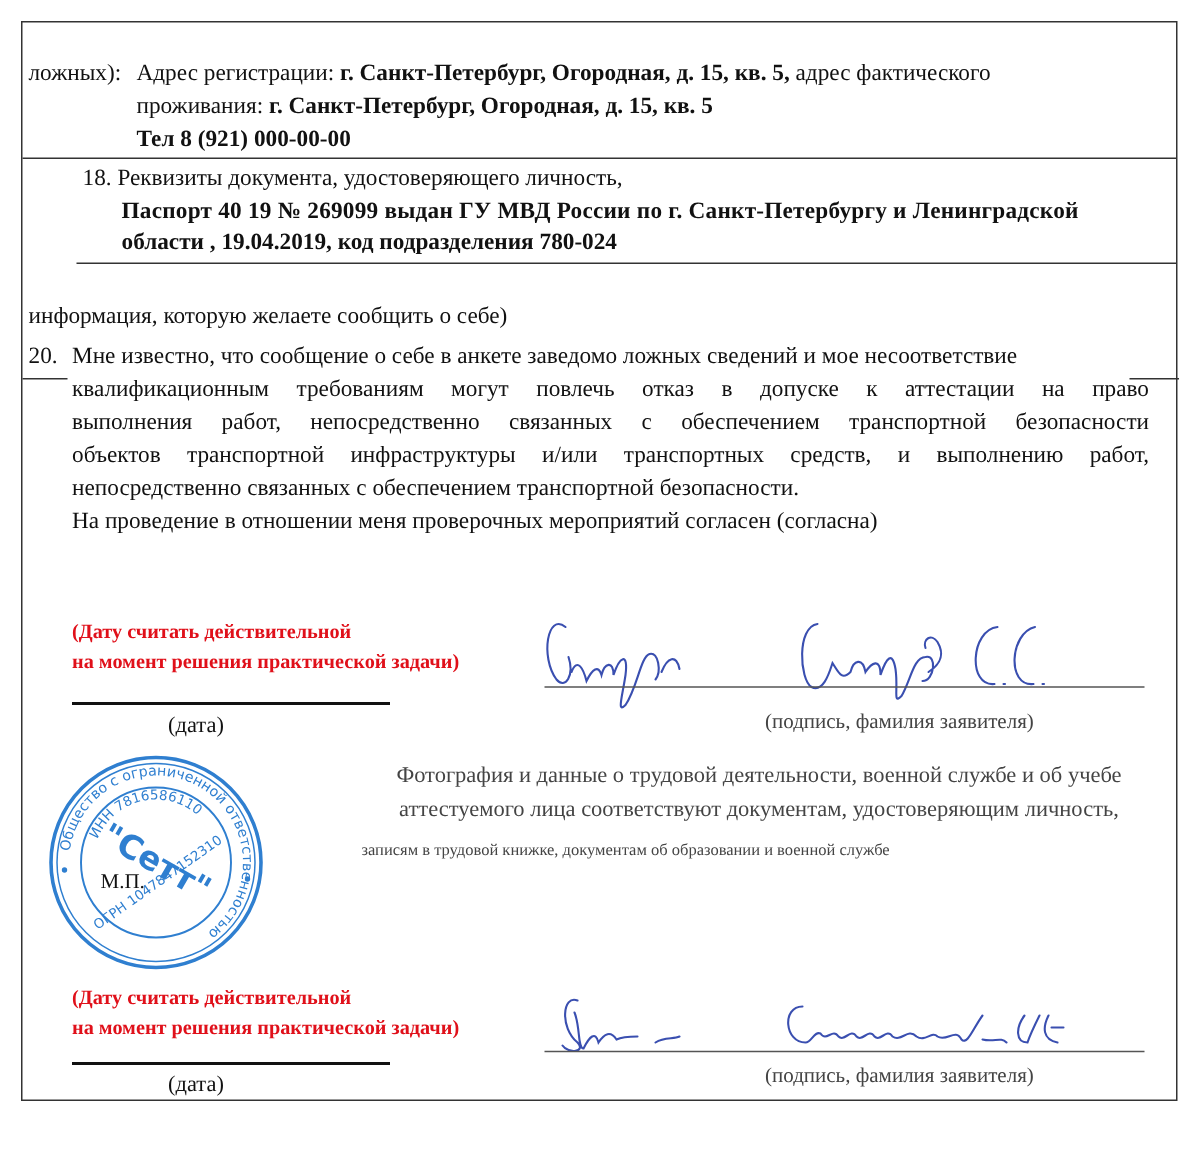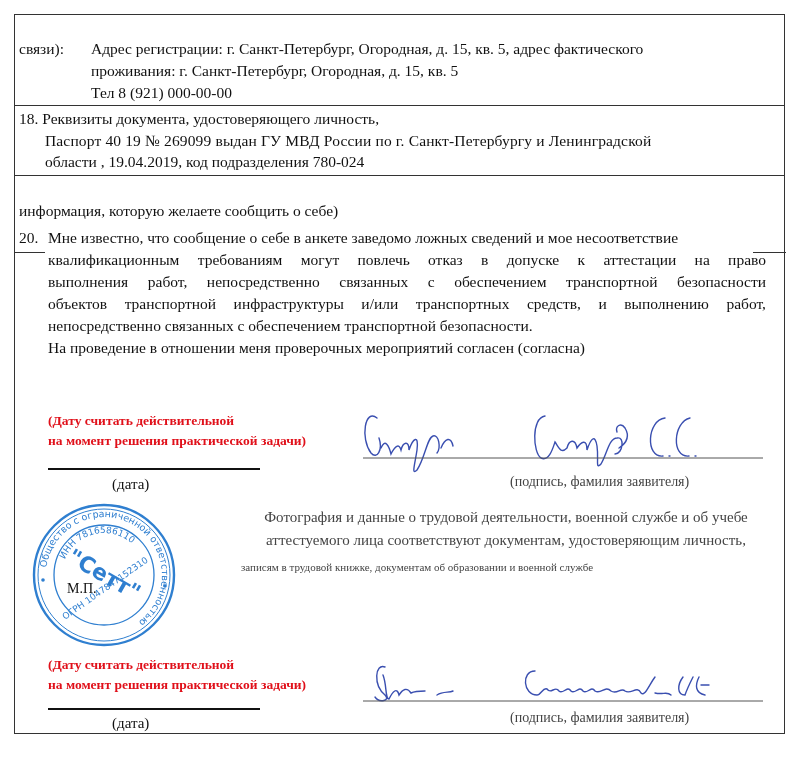--- a/index.html
+++ b/index.html
@@ -2,47 +2,47 @@
 <html><head>
 <meta charset="utf-8">
 <style>
   html, body { margin: 0; padding: 0; background: #ffffff; }
   body { width: 800px; height: 774px; position: relative; overflow: hidden;
          font-family: "Liberation Serif", "DejaVu Serif", serif; color: #111; }
   .page { position: absolute; left: 14px; top: 14px; width: 771px; height: 720px;
           border: 1.5px solid #333; box-sizing: border-box; }
   .row { position: absolute; left: 0; right: 0; border-bottom: 1.5px solid #333; box-sizing: border-box; }
   .txt { position: absolute; font-size: 15.5px; line-height: 22px; white-space: nowrap; }
-  .b { font-weight: normal; }
+  .b { font-weight: bold; }
   .red { color: #e0101a; font-weight: bold; font-size: 13.5px; line-height: 20px; }
   .line { position: absolute; height: 1.5px; background: #111; }
   .thin { position: absolute; height: 1px; background: #555; }
   .just { white-space: normal; text-align: justify; text-align-last: justify; }
   .gray { color: #444; }
 </style>
 </head>
 <body>
 
 <div class="page">
 
   <div class="row" style="top:0; height:91px;">
-    <div class="txt" style="left:4px; top:23px;">связи):</div>
+    <div class="txt" style="left:4px; top:23px;">ложных):</div>
     <div class="txt" style="left:76px; top:23px;">
       <span>Адрес регистрации:</span>
       <span class="b">г. Санкт-Петербург, Огородная, д. 15, кв. 5,</span>
       <span>адрес фактического</span>
     </div>
     <div class="txt" style="left:76px; top:45px;">
       <span>проживания:</span>
       <span class="b">г. Санкт-Петербург, Огородная, д. 15, кв. 5</span>
     </div>
     <div class="txt b" style="left:76px; top:67px;">Тел 8 (921) 000-00-00</div>
   </div>
 
-  <div class="row" style="top:91px; height:70px;">
+  <div class="row" style="top:91px; height:70px;margin-left:36px;">
     <div class="txt" style="left:4px; top:2px;">18. Реквизиты документа, удостоверяющего личность,</div>
     <div class="txt b" style="left:30px; top:24px; letter-spacing:0.15px;">Паспорт 40 19 № 269099 выдан ГУ МВД России по г. Санкт-Петербургу и Ленинградской</div>
     <div class="txt b" style="left:30px; top:45px;">области , 19.04.2019, код подразделения 780-024</div>
   </div>
 
   <div class="row" style="top:161px; height:50px; border-bottom:none;">
     <div class="txt" style="left:4px; top:24px;">информация, которую желаете сообщить о себе)</div>
   </div>
 
   <div>

